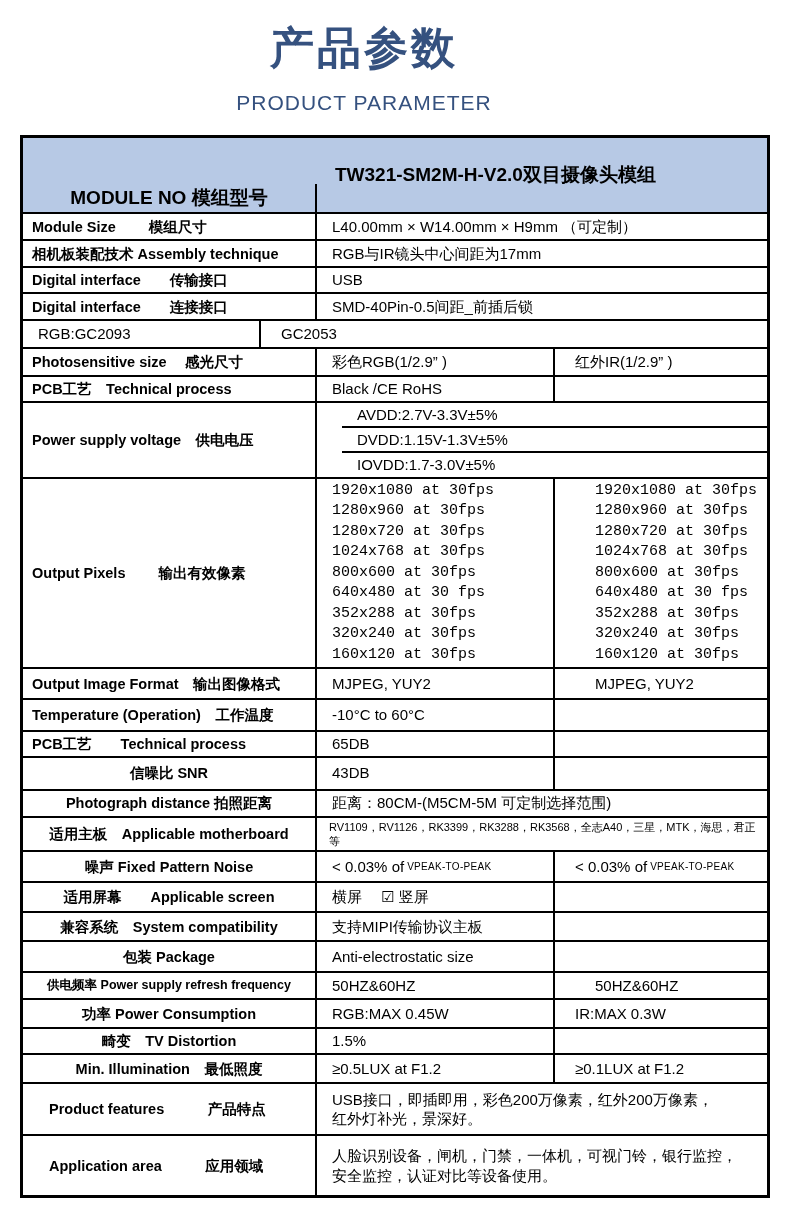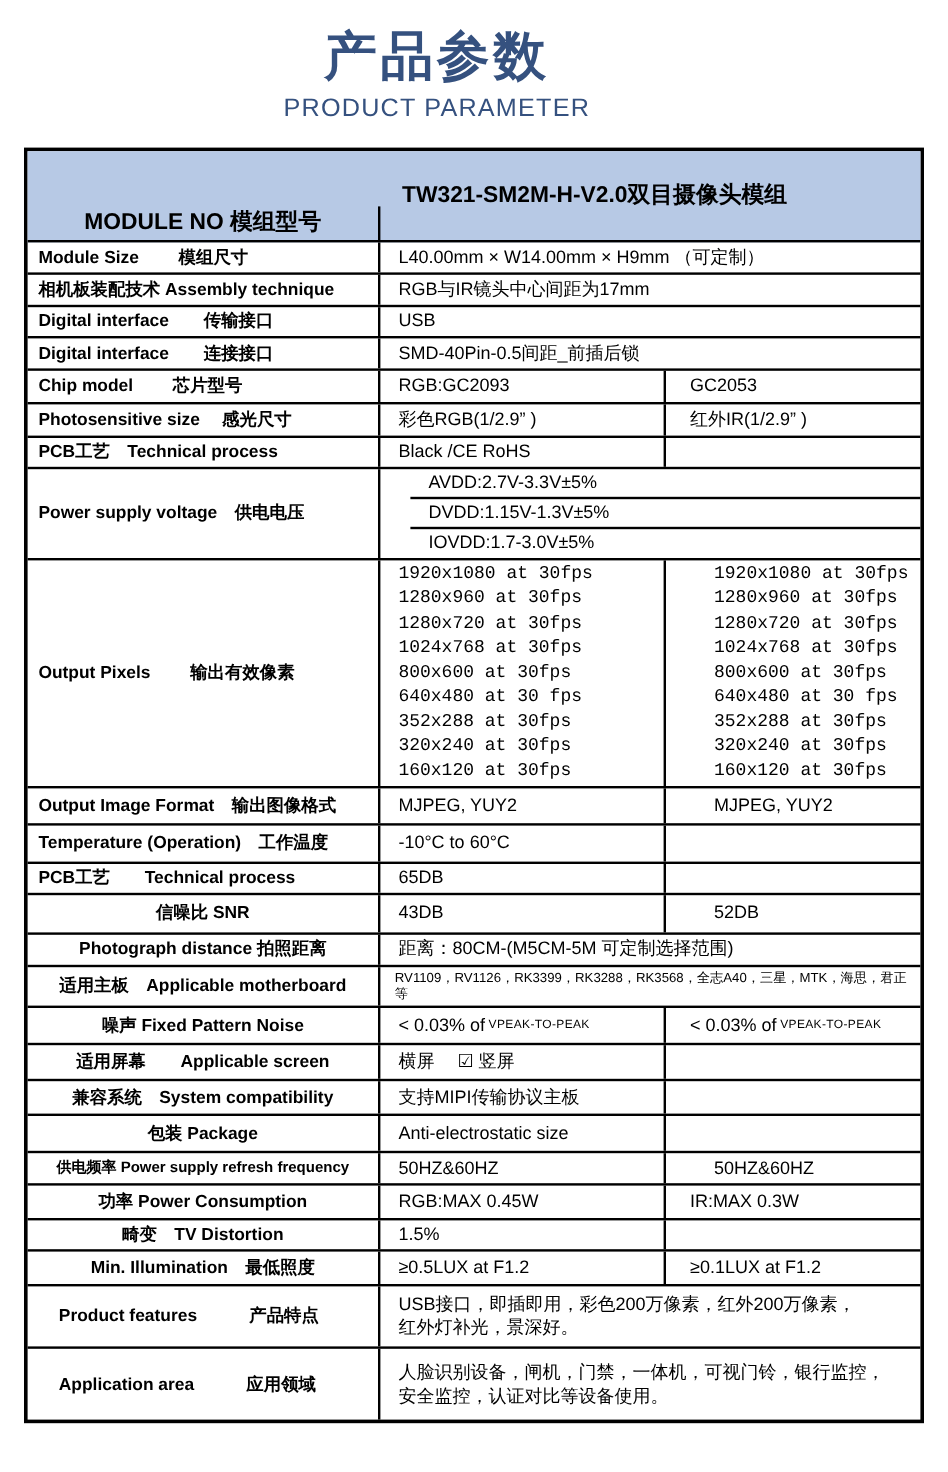--- a/index.html
+++ b/index.html
@@ -1,20 +1,20 @@
 <!DOCTYPE html>
 <html><head>
 <meta charset="utf-8">
 <style>
   html,body{margin:0;padding:0;background:#ffffff;}
   body{width:790px;font-family:"Liberation Sans","DejaVu Sans",sans-serif;color:#000;}
   .page{width:728px;}
   .title-wrap{text-align:center;padding-top:24px;}
   .title-cn{font-size:44px;font-weight:bold;color:#35517f;letter-spacing:3px;line-height:1.1;}
-  .title-en{font-size:21px;color:#35517f;letter-spacing:1px;margin-top:7px;font-weight:500;}
+  .title-en{font-size:21px;color:#35517f;letter-spacing:1px;margin-top:19px;font-weight:500;}
   .ptable{width:750px;margin:20px 0 24px 20px;border:3px solid #000;box-sizing:border-box;}
   .row{display:flex;border-bottom:2px solid #000;box-sizing:border-box;align-items:stretch;}
   .row:last-child{border-bottom:none;}
   .c{box-sizing:border-box;display:flex;align-items:center;}
   .c1{width:294px;border-right:2px solid #000;font-weight:bold;font-size:14.5px;padding:2px 6px 2px 9px;line-height:1.25;}
   .c1.center{justify-content:center;text-align:center;padding-left:4px;padding-right:4px;}
   .c1.pad{padding-left:26px;}
   .c1.small{font-size:12.5px;}
   .c2{width:238px;border-right:2px solid #000;font-size:15px;padding:2px 6px 2px 15px;line-height:1.3;}
   .c2.span{width:auto;flex:1;border-right:none;}
@@ -62,21 +62,20 @@
       <div class="c c1">Digital interface　　传输接口</div>
       <div class="c c2 span">USB</div>
     </div>
 
     <div class="row" style="min-height:27px">
       <div class="c c1">Digital interface　　连接接口</div>
       <div class="c c2 span">SMD-40Pin-0.5间距_前插后锁</div>
     </div>
 
     <div class="row" style="min-height:28px">
-      <div class="c c1">Chip model　　 芯片型号</div>
       <div class="c c2">RGB:GC2093</div>
       <div class="c c3">GC2053</div>
     </div>
 
     <div class="row" style="min-height:28px">
       <div class="c c1">Photosensitive size　 感光尺寸</div>
       <div class="c c2">彩色RGB(1/2.9” )</div>
       <div class="c c3">红外IR(1/2.9” )</div>
     </div>
 
@@ -132,21 +131,20 @@
 
     <div class="row" style="min-height:25px">
       <div class="c c1">PCB工艺　　Technical process</div>
       <div class="c c2">65DB</div>
       <div class="c c3"></div>
     </div>
 
     <div class="row" style="min-height:33px">
       <div class="c c1 center">信噪比 SNR</div>
       <div class="c c2">43DB</div>
-      <div class="c c3 ind">52DB</div>
     </div>
 
     <div class="row" style="min-height:27px">
       <div class="c c1 center">Photograph distance 拍照距离</div>
       <div class="c c2 span">距离：80CM-(M5CM-5M 可定制选择范围)</div>
     </div>
 
     <div class="row" style="min-height:33px">
       <div class="c c1 center">适用主板　Applicable motherboard</div>
       <div class="c c2 span xs">RV1109，RV1126，RK3399，RK3288，RK3568，全志A40，三星，MTK，海思，君正等</div>

